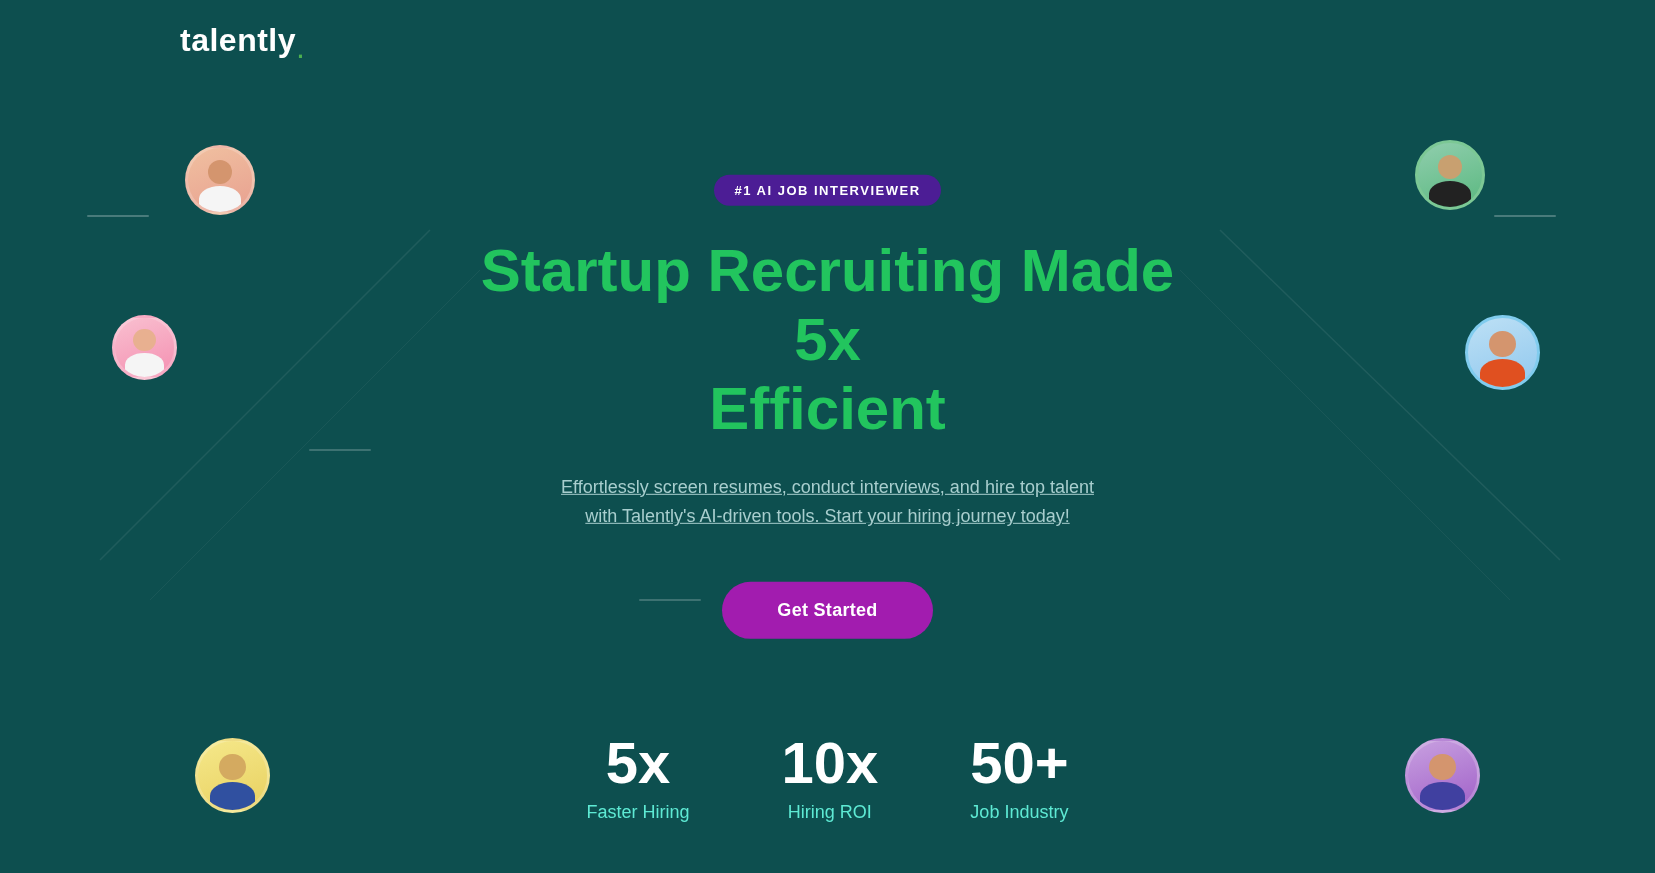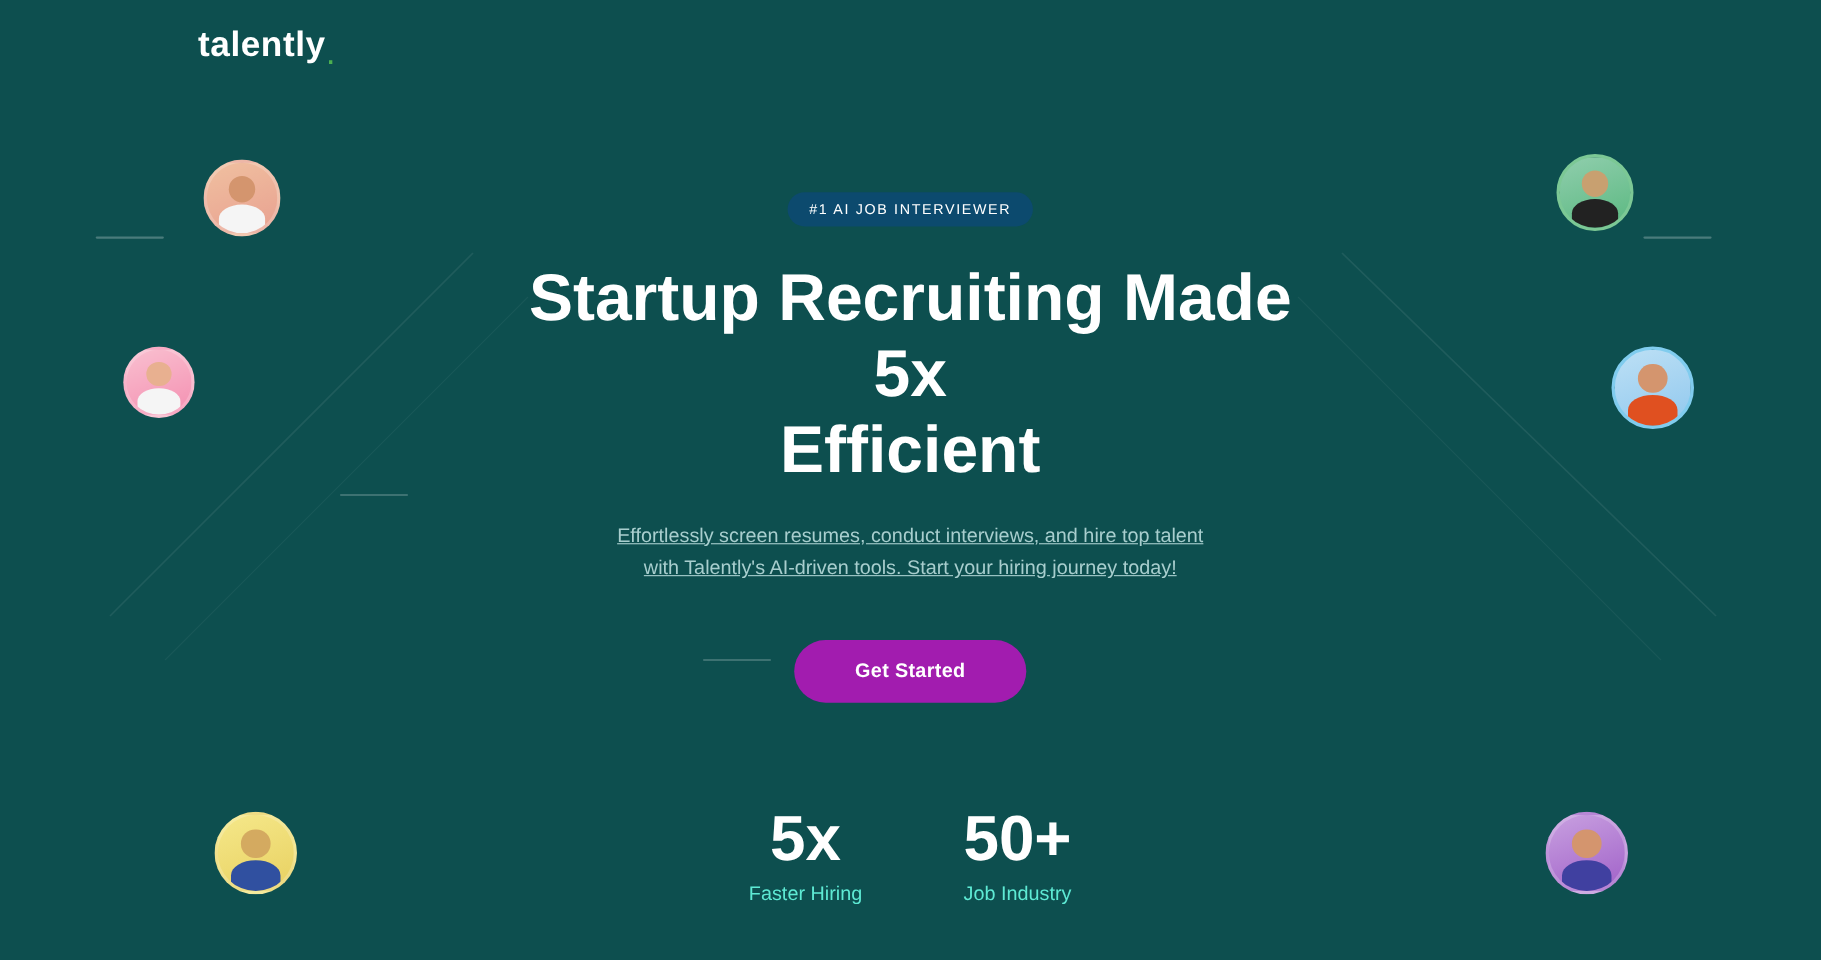--- a/index.html
+++ b/index.html
@@ -54,33 +54,33 @@
       top: 50%;
       left: 50%;
       transform: translate(-50%, -50%);
       text-align: center;
       width: 700px;
       margin-top: -30px;
     }
 
     .badge {
       display: inline-block;
-      background-color: #0c4a6e;
+      background-color: #4c1d95;
       color: #ffffff;
       font-size: 13px;
-      font-weight: 400;
+      font-weight: 700;
       letter-spacing: 1.5px;
       padding: 8px 20px;
       border-radius: 20px;
       margin-bottom: 30px;
       text-transform: uppercase;
     }
 
     .hero-title {
-      color: #ffffff;
+      color: #22c55e;
       font-size: 60px;
       font-weight: 800;
       line-height: 1.15;
       margin-bottom: 30px;
     }
 
     .hero-subtitle {
       color: #a8cece;
       font-size: 18px;
       line-height: 1.65;
@@ -293,16 +293,20 @@
 
   <button class="cta-button">Get Started</button>
 </div>
 
 <div class="stats">
   <div class="stat-item">
     <span class="stat-number">5x</span>
     <span class="stat-label">Faster Hiring</span>
   </div>
   <div class="stat-item">
+    <span class="stat-number">10x</span>
+    <span class="stat-label">Hiring ROI</span>
+  </div>
+  <div class="stat-item">
     <span class="stat-number">50+</span>
     <span class="stat-label">Job Industry</span>
   </div>
 </div>
 
 </body></html>

